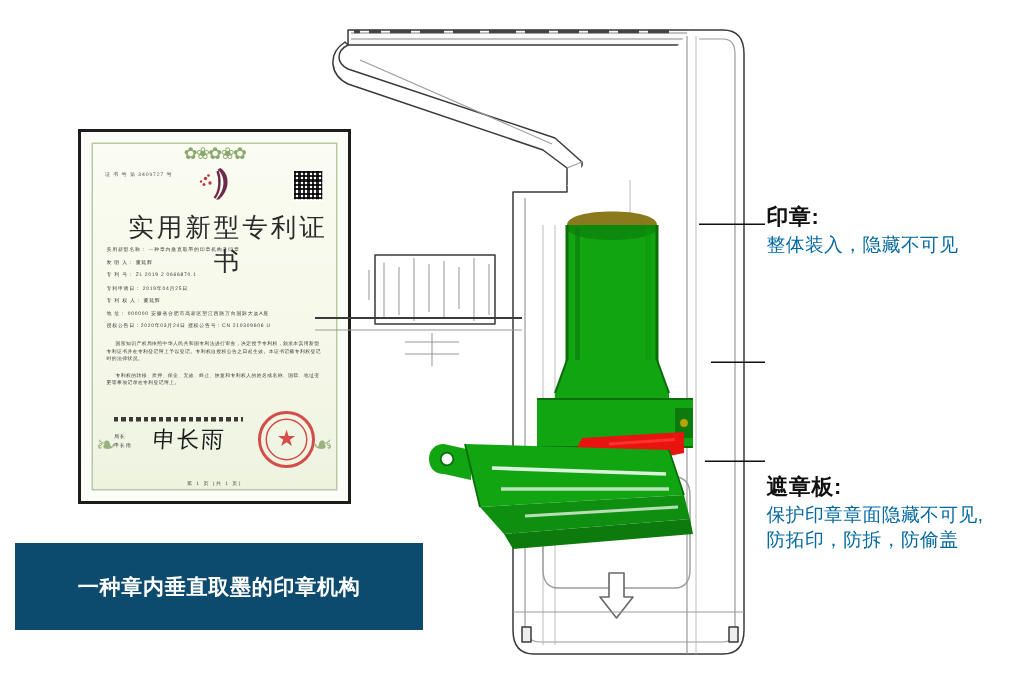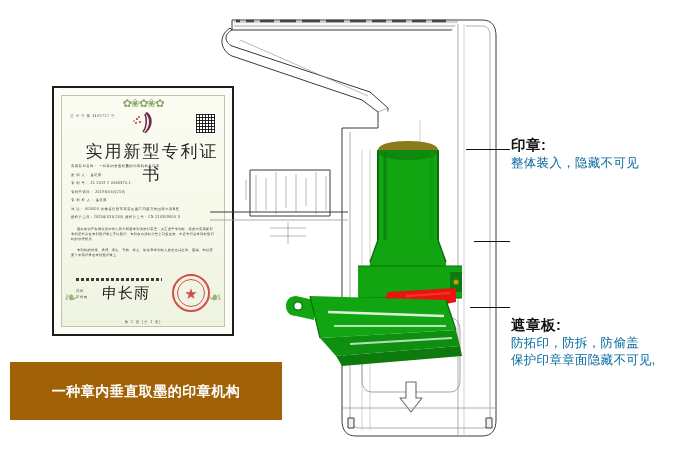--- a/index.html
+++ b/index.html
@@ -199,21 +199,21 @@
   .corner-leaf.bl { left: 2px;  bottom: 10px; }
   .corner-leaf.br { right: 2px; bottom: 10px; transform: scaleX(-1); }
 
   
   #caption-box {
     position: absolute;
     left: 10px;
     top: 362px;
     width: 272px;
     height: 58px;
-    background: #a16207;
+    background: #0c4a6e;
     display: flex;
     flex-direction: column;
     align-items: center;
     justify-content: center;
     color: #ffffff;
     font-weight: bold;
     font-size: 14px;
     line-height: 25px;
     letter-spacing: 0.5px;
   }
@@ -420,15 +420,15 @@
 <div class="callout" id="callout-1">
   <div class="heading">印章:</div>
   <div class="desc">整体装入，隐藏不可见</div>
 </div>
 
 <div class="callout" id="callout-2">
 </div>
 
 <div class="callout" id="callout-3">
   <div class="heading">遮章板:</div>
+  <div class="desc">保护印章章面隐藏不可见,</div>
   <div class="desc">防拓印，防拆，防偷盖</div>
-  <div class="desc">保护印章章面隐藏不可见,</div>
 </div>
 
 </body></html>

